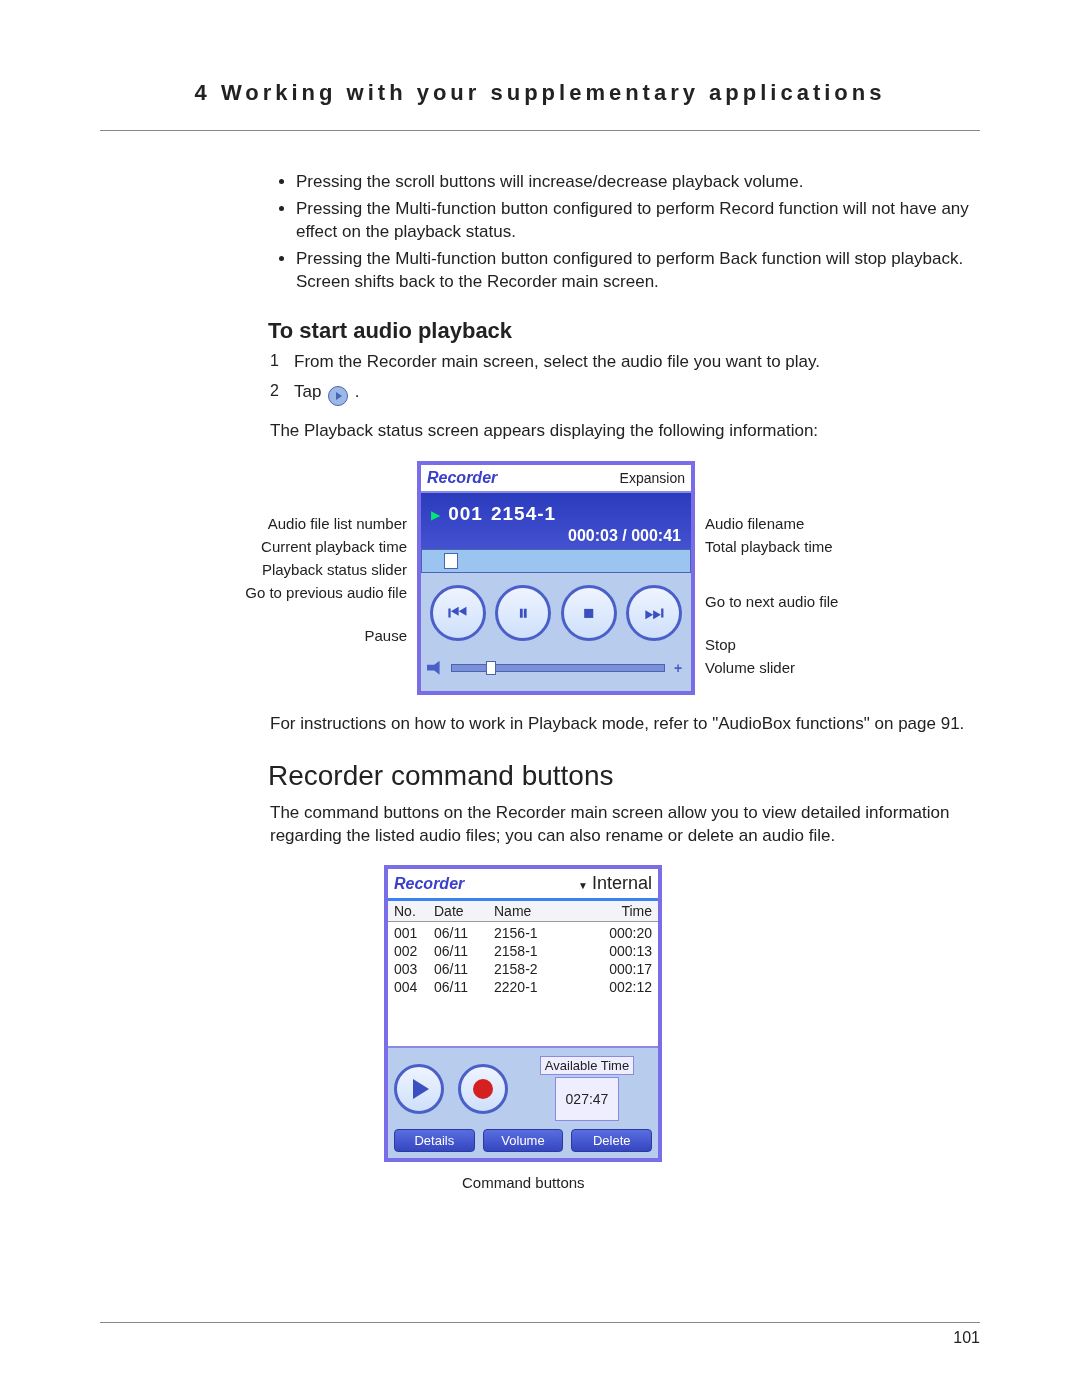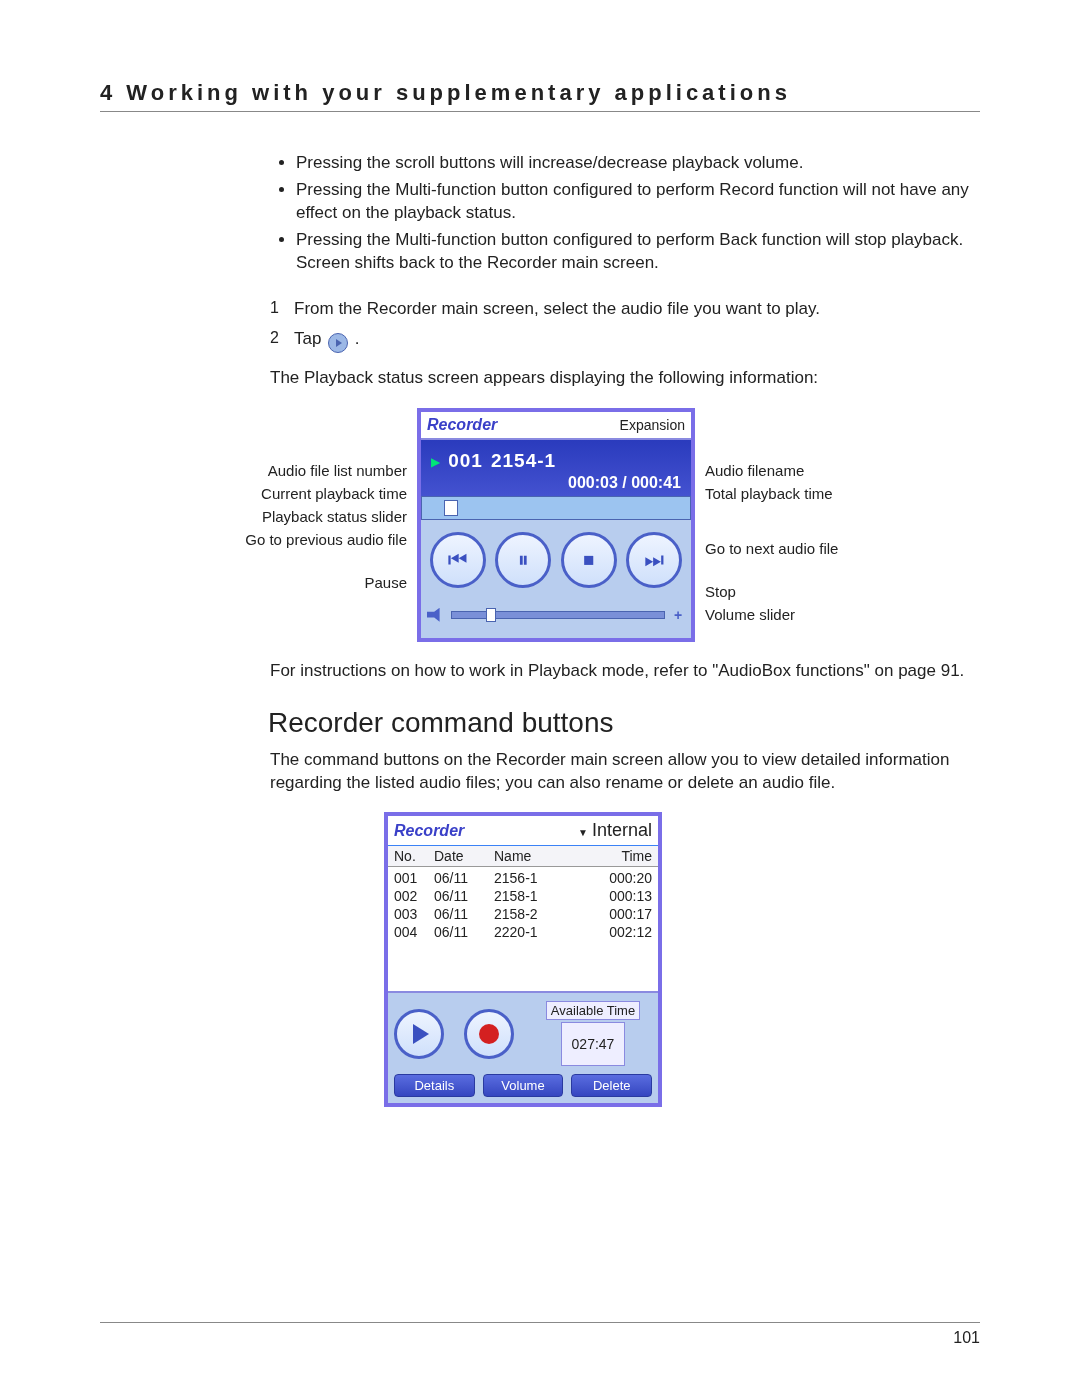--- a/index.html
+++ b/index.html
@@ -7,22 +7,22 @@
     font-family: "Segoe UI", "Optima", "Helvetica Neue", Arial, sans-serif;
     color: #222;
     background: #fff;
     width: 1080px;
     height: 1397px;
     box-sizing: border-box;
     padding: 80px 100px 60px 100px;
     position: relative;
   }
   .header-area {
-    text-align: left;
-    padding-bottom: 5px;
+    text-align: center;
+    padding-bottom: 24px;
     border-bottom: 1px solid #888;
     margin-bottom: 40px;
   }
   .chapter-line { font-size: 22px; letter-spacing: 4px; font-weight: 600; }
   .section-line { font-size: 22px; font-style: italic; margin-top: 2px; }
   .body-area { margin-left: 170px; font-size: 17px; }
   .body-area ul { margin: 0 0 24px 0; padding-left: 26px; }
   .body-area li { margin: 4px 0; line-height: 1.35; }
   .h3 { font-size: 22px; font-weight: 600; margin: 20px 0 8px -2px; }
   .h2 { font-size: 28px; font-weight: 400; margin: 24px 0 6px -2px; color: #222; }
@@ -54,26 +54,26 @@
   .spk{width:18px; height:14px; background:#4a60c8; clip-path:polygon(0 30%,40% 30%,70% 0,70% 100%,40% 70%,0 70%);}
   .vol-bar{flex:1; height:6px; background:#7a90d8; position:relative; border:1px solid #4a64b0;}
   .vol-bar .vknob{position:absolute; left:34px; top:-4px; width:8px; height:12px; background:#fff; border:1px solid #4a64b0;}
   .plus{width:14px;height:14px; display:flex;align-items:center;justify-content:center; font-size:14px; color:#4a60c8; font-weight:bold;}
   
   .fig2wrap{ margin-left:114px; }
   .device2{ width:270px; border:4px solid #7a6ee8; background:#fff;}
   .dev2-bar{display:flex; justify-content:space-between; align-items:center; padding:4px 6px;}
   .dev2-right{font-size:18px;}
   .drop-tri::before{content:"▼"; font-size:10px; margin-right:4px;}
-  .tblhead{display:flex; font-size:14px; padding:2px 6px; border-top:1px solid #3b82f6; border-bottom:1px solid #999; background:#f4f4f8;}
+  .tblhead{display:flex; font-size:14px; padding:2px 6px; border-top:3px solid #3b82f6; border-bottom:1px solid #999; background:#f4f4f8;}
   .col-no{width:40px;} .col-date{width:60px;} .col-name{flex:1;} .col-time{width:60px; text-align:right;}
   .tblbody{padding:2px 6px; font-size:14px; min-height:120px; border-bottom:2px solid #8a8ae0;}
   .trow{display:flex; padding:1px 0;}
   .panel{background:#b8cdee; padding:8px 6px 6px 6px;}
-  .panel-top{display:flex; align-items:center; gap:20px;}
+  .panel-top{display:flex; align-items:center; gap:14px;}
   .bigbtn{width:44px;height:44px;border-radius:50%; border:3px solid #4a60c8; background:linear-gradient(#eef4ff,#cfe0fb); display:flex;align-items:center;justify-content:center;}
   .bigbtn.play::before{content:""; border-left:16px solid #3a50c0; border-top:10px solid transparent; border-bottom:10px solid transparent; margin-left:4px;}
   .bigbtn.rec::before{content:""; width:20px;height:20px;border-radius:50%; background:#d42020;}
   .avail-box{flex:1; text-align:center; font-size:13px;}
   .avail-box .av-lbl{border:1px solid #8a8ae0; padding:1px 4px; background:#eef; display:inline-block;}
   .avail-box .av-val{border:1px solid #8a8ae0; padding:13px 10px; background:#eef; display:inline-block; margin-top:2px; font-size:14px;}
   .cmdrow{display:flex; gap:8px; justify-content:space-between; margin-top:8px;}
   .cmdbtn{flex:1; background:linear-gradient(#5a6de0,#3546c0); color:#fff; font-size:13px; padding:3px 0; text-align:center; border-radius:4px; border:1px solid #2a3aa0;}
   .fig2caption{font-size:15px; margin-top:12px; margin-left:78px;}
   .page-num{ position:absolute; bottom:50px; right:100px; font-size:16px; border-top:1px solid #888; width:880px; text-align:right; padding-top:6px;}
@@ -86,20 +86,21 @@
 </div>
 
 <div class="body-area">
 
   <ul>
     <li>Pressing the scroll buttons will increase/decrease playback volume.</li>
     <li>Pressing the Multi-function button configured to perform Record function will not have any effect on the playback status.</li>
     <li>Pressing the Multi-function button configured to perform Back function will stop playback. Screen shifts back to the Recorder main screen.</li>
   </ul>
 
+  <div class="h3">To start audio playback</div>
 
   <div class="steps">
     <div class="num">1</div>
     <div class="txt">From the Recorder main screen, select the audio file you want to play.</div>
     <div class="num">2</div>
     <div class="txt">
       <span>Tap </span><span class="inline-icon"></span><span> .</span>
     </div>
   </div>
 
@@ -208,17 +209,18 @@
             <div class="av-val">027:47</div>
           </div>
         </div>
         <div class="cmdrow">
           <div class="cmdbtn">Details</div>
           <div class="cmdbtn">Volume</div>
           <div class="cmdbtn">Delete</div>
         </div>
       </div>
     </div>
+    <div class="fig2caption">Command buttons</div>
   </div>
 
 </div>
 
 <div class="page-num">101</div>
 
 </body></html>

